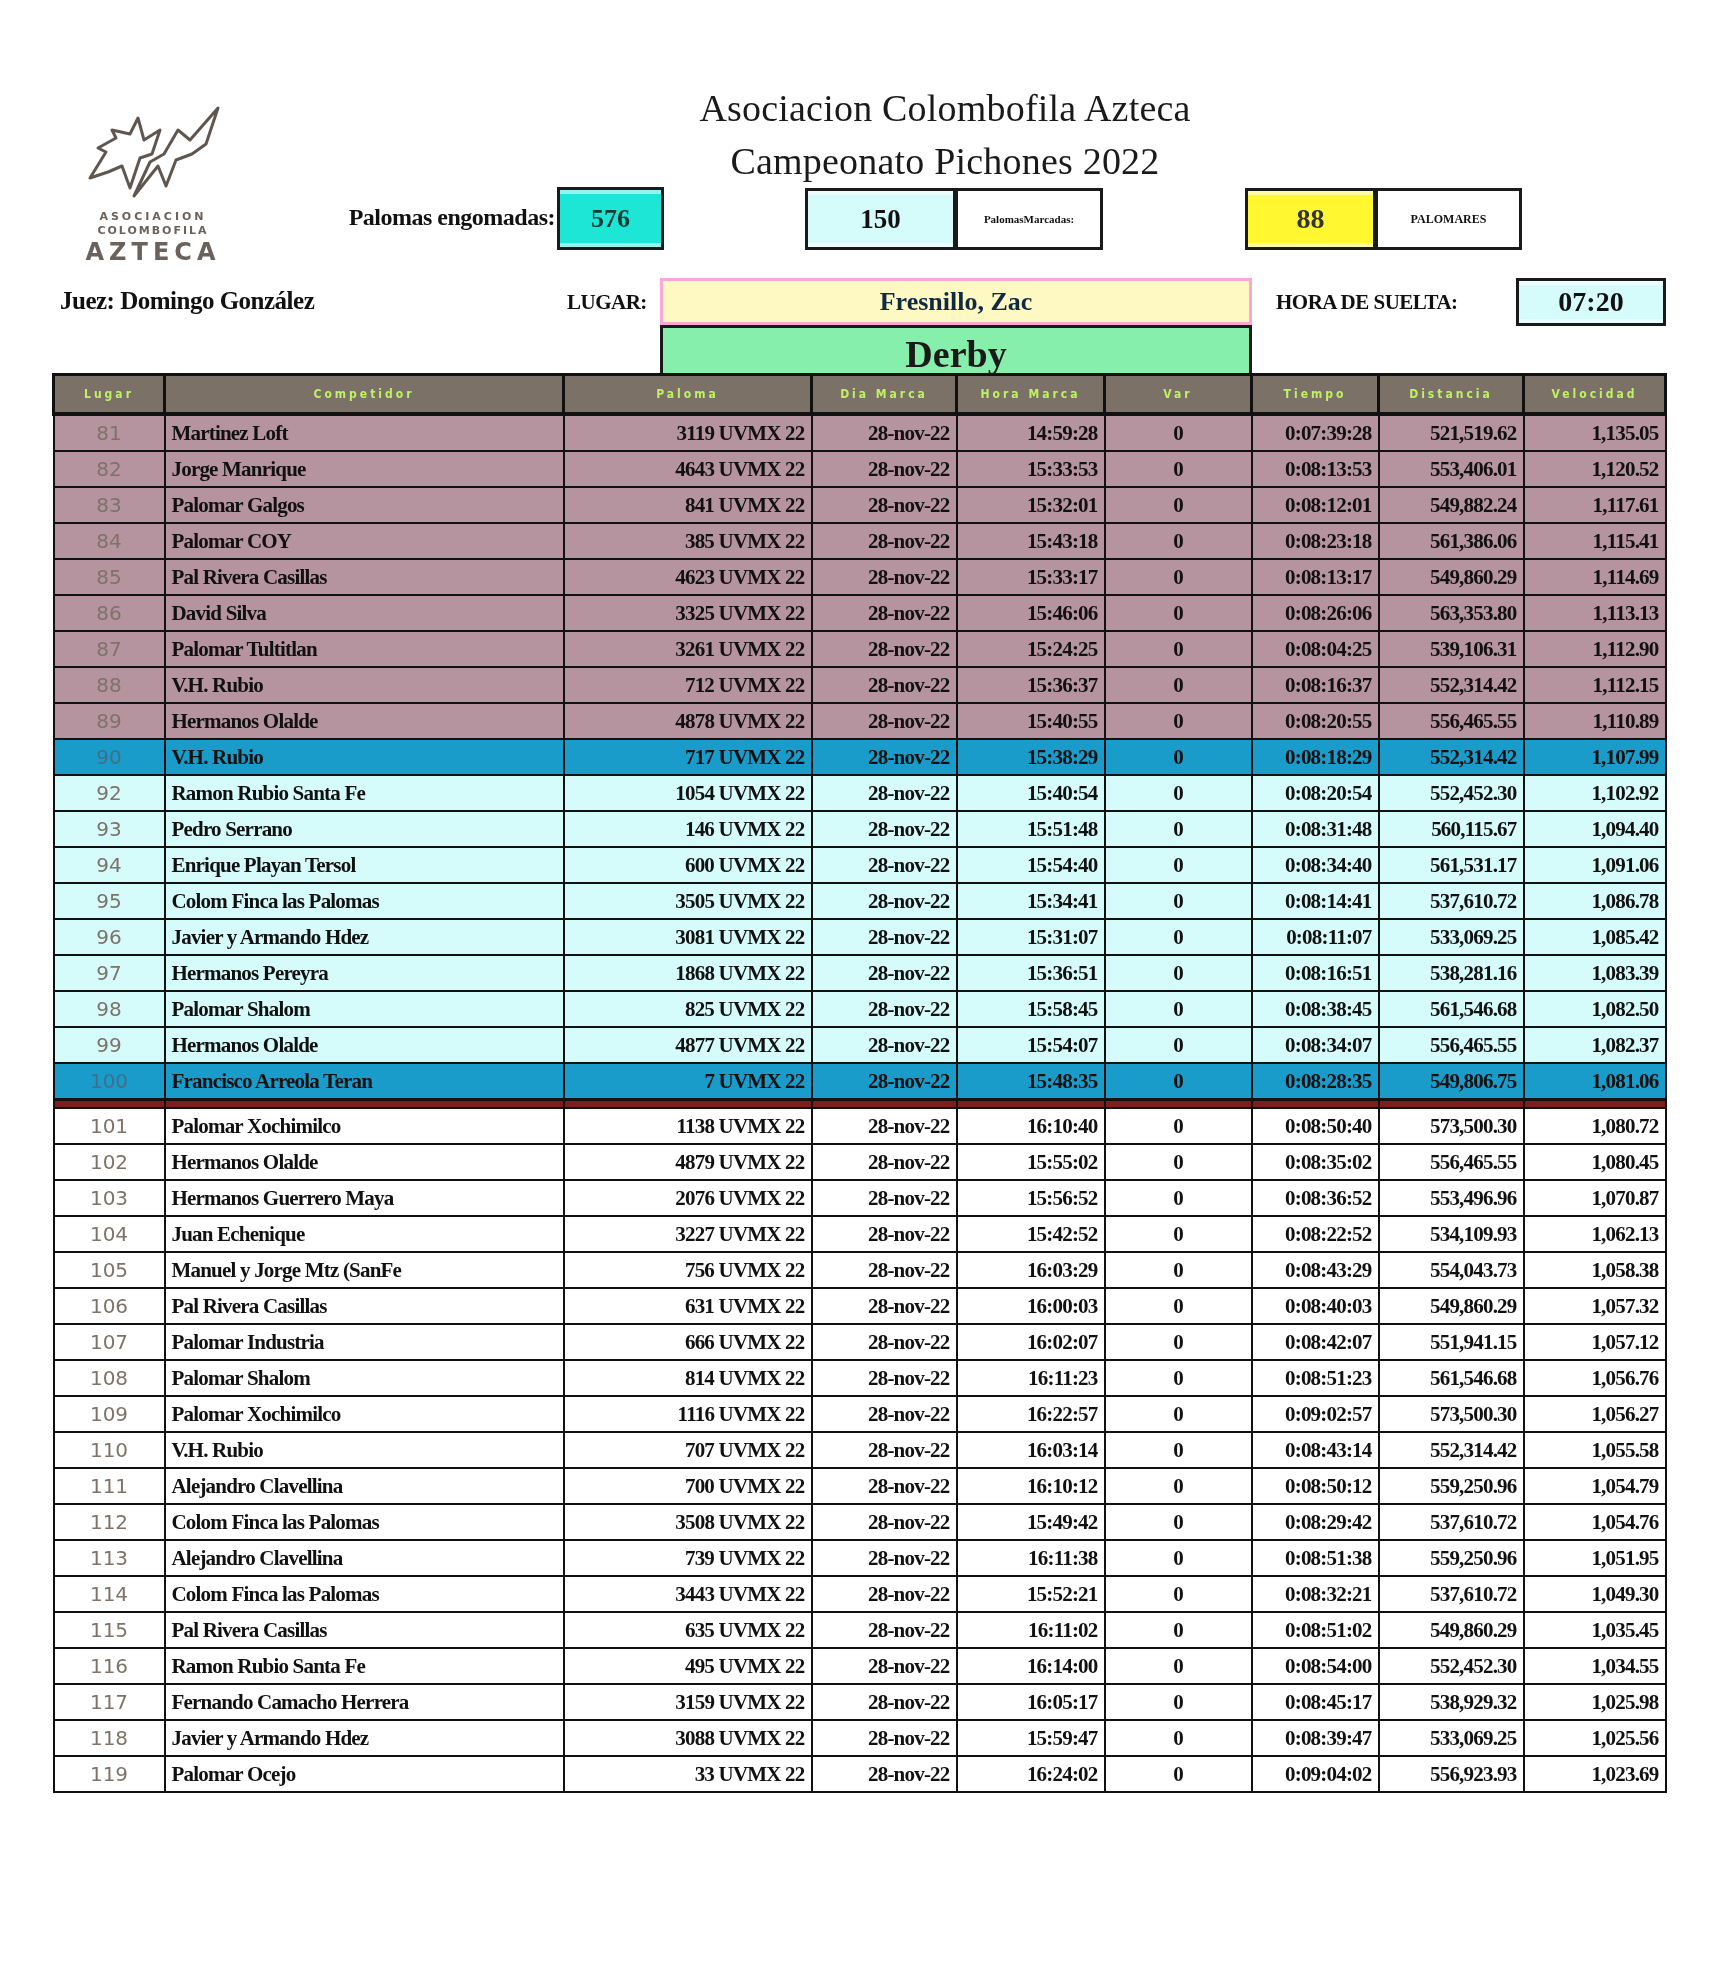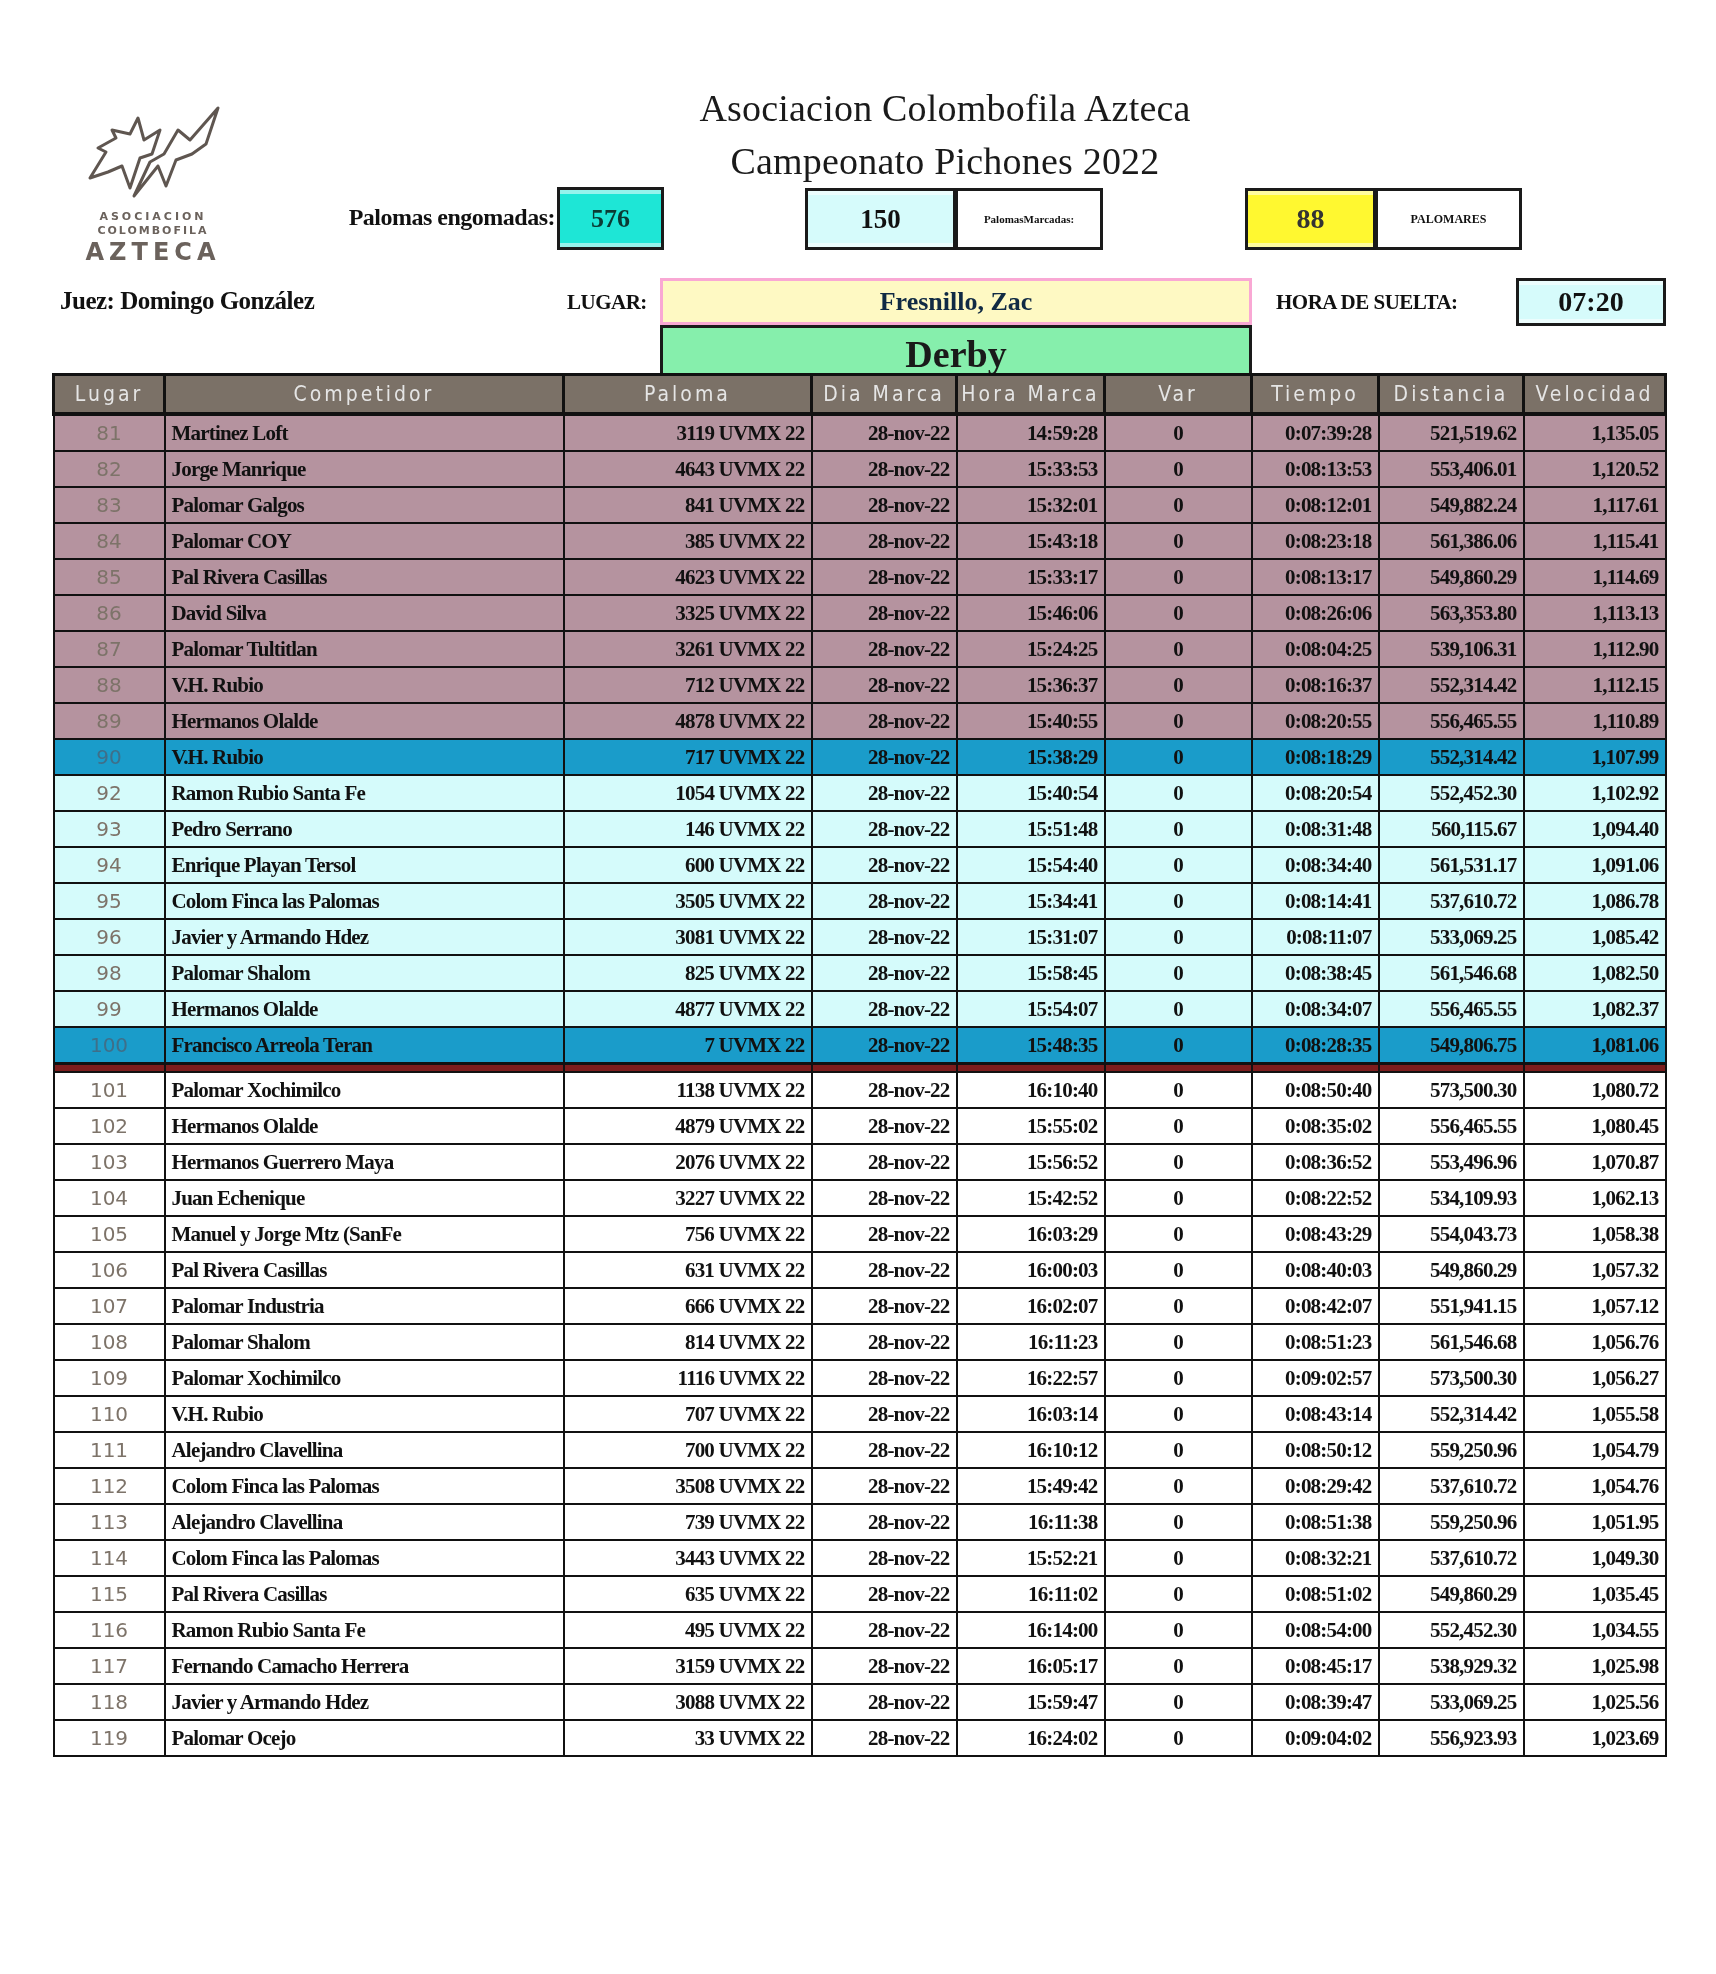--- a/index.html
+++ b/index.html
@@ -15,22 +15,22 @@
          font-weight:bold; box-shadow: inset 0 4px 0 #fff8, inset 0 -4px 0 #fff8; }
   .box.c576 { background:#1ee6d6; font-size:26px; color:#0b3b34; }
   .box.light { background:#d6fbfb; font-size:27px; }
   .box.white { background:#ffffff; font-size:11px; line-height:14px; text-align:center; flex-direction:row; }
   .box.yellow { background:#fff830; font-size:28px; color:#333; }
   .lugar-box { left:660px; top:278px; width:592px; height:47px; background:#fef9c3; border:3px solid #f9a8d4; box-sizing:border-box;
                display:flex; align-items:center; justify-content:center; font-weight:bold; font-size:26px; color:#102a44; }
   .derby-box { left:660px; top:325px; width:592px; height:55px; background:#86efac; border:3px solid #1a1a1a; border-bottom:none; box-sizing:border-box;
                display:flex; align-items:flex-start; justify-content:center; padding-top:4px; font-weight:bold; font-size:38px; color:#1a1a1a; }
   table.results { position:absolute; left:52px; top:373px; border-collapse:collapse; table-layout:fixed; }
-  table.results th { background:#7b7167; color:#e5e5e5; font-family:"DejaVu Sans Condensed","DejaVu Sans",sans-serif;
-         font-size:21px; font-weight:normal; letter-spacing:3px; height:36px; border:3px solid #111; border-bottom:4px solid #111; padding:0; }
+  table.results th { background:#7b7167; color:#bef264; font-family:"DejaVu Sans Condensed","DejaVu Sans",sans-serif;
+         font-size:12px; font-weight:bold; letter-spacing:3px; height:36px; border:3px solid #111; border-bottom:4px solid #111; padding:0; }
   table.results td { height:34px; border:2px solid #111; padding:0 6px; font-size:21px; font-weight:bold; letter-spacing:-0.8px; white-space:nowrap; overflow:hidden; }
   td.c-lugar { text-align:center; font-family:"DejaVu Sans","Liberation Sans",sans-serif; font-weight:normal !important; color:#7d7369; font-size:20px !important; letter-spacing:0 !important; }
   td.c-right { text-align:right; }
   td.c-center { text-align:center; }
   td.c-paloma { text-align:right; padding-right:22px; }
   tr.mauve td { background:#b5939f; }
   tr.cyan td { background:#d5fbfb; }
   tr.blue td { background:#1a9cca; }
   tr.blue td.c-lugar { color:#3f6f89; }
   tr.white td { background:#ffffff; }
@@ -258,20 +258,31 @@
         <td>Javier y Armando Hdez</td>
         <td class="c-paloma">3081  UVMX  22</td>
         <td class="c-right">28-nov-22</td>
         <td class="c-right">15:31:07</td>
         <td class="c-center">0</td>
         <td class="c-right">0:08:11:07</td>
         <td class="c-right">533,069.25</td>
         <td class="c-right">1,085.42</td>
       </tr>
       <tr class="cyan">
+        <td class="c-lugar">97</td>
+        <td>Hermanos Pereyra</td>
+        <td class="c-paloma">1868  UVMX  22</td>
+        <td class="c-right">28-nov-22</td>
+        <td class="c-right">15:36:51</td>
+        <td class="c-center">0</td>
+        <td class="c-right">0:08:16:51</td>
+        <td class="c-right">538,281.16</td>
+        <td class="c-right">1,083.39</td>
+      </tr>
+      <tr class="cyan">
         <td class="c-lugar">98</td>
         <td>Palomar Shalom</td>
         <td class="c-paloma">825  UVMX  22</td>
         <td class="c-right">28-nov-22</td>
         <td class="c-right">15:58:45</td>
         <td class="c-center">0</td>
         <td class="c-right">0:08:38:45</td>
         <td class="c-right">561,546.68</td>
         <td class="c-right">1,082.50</td>
       </tr>

